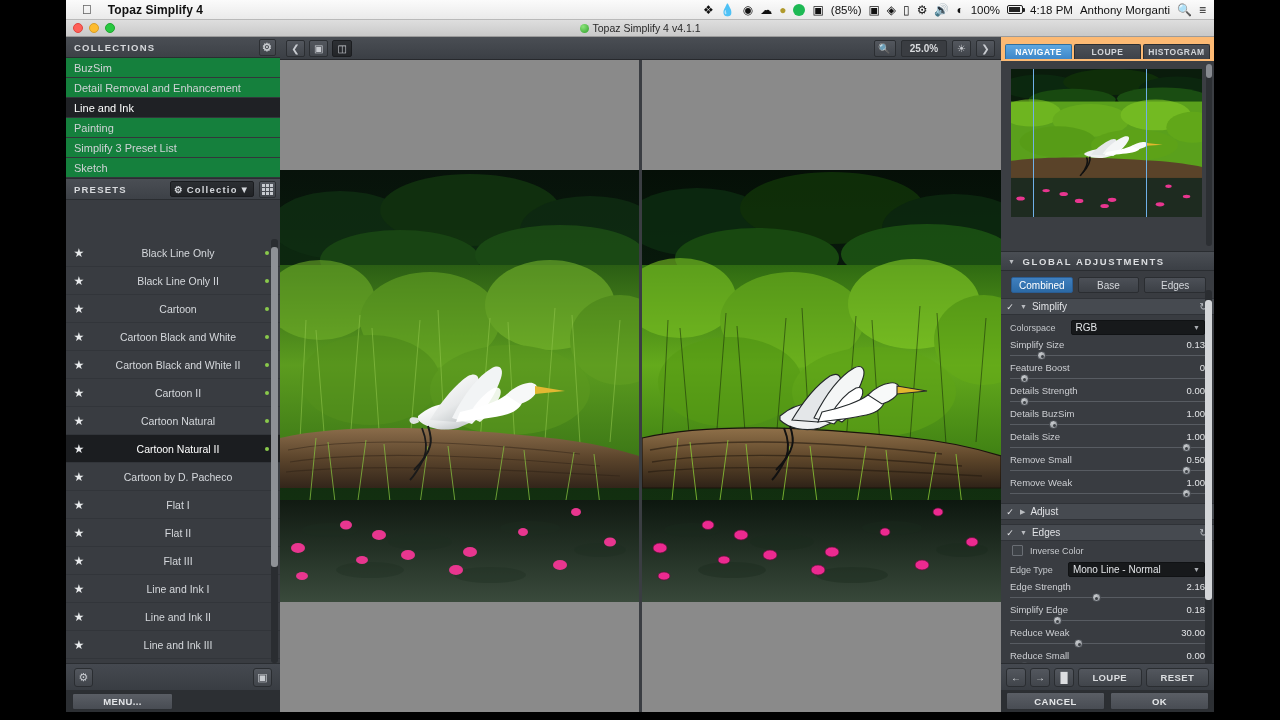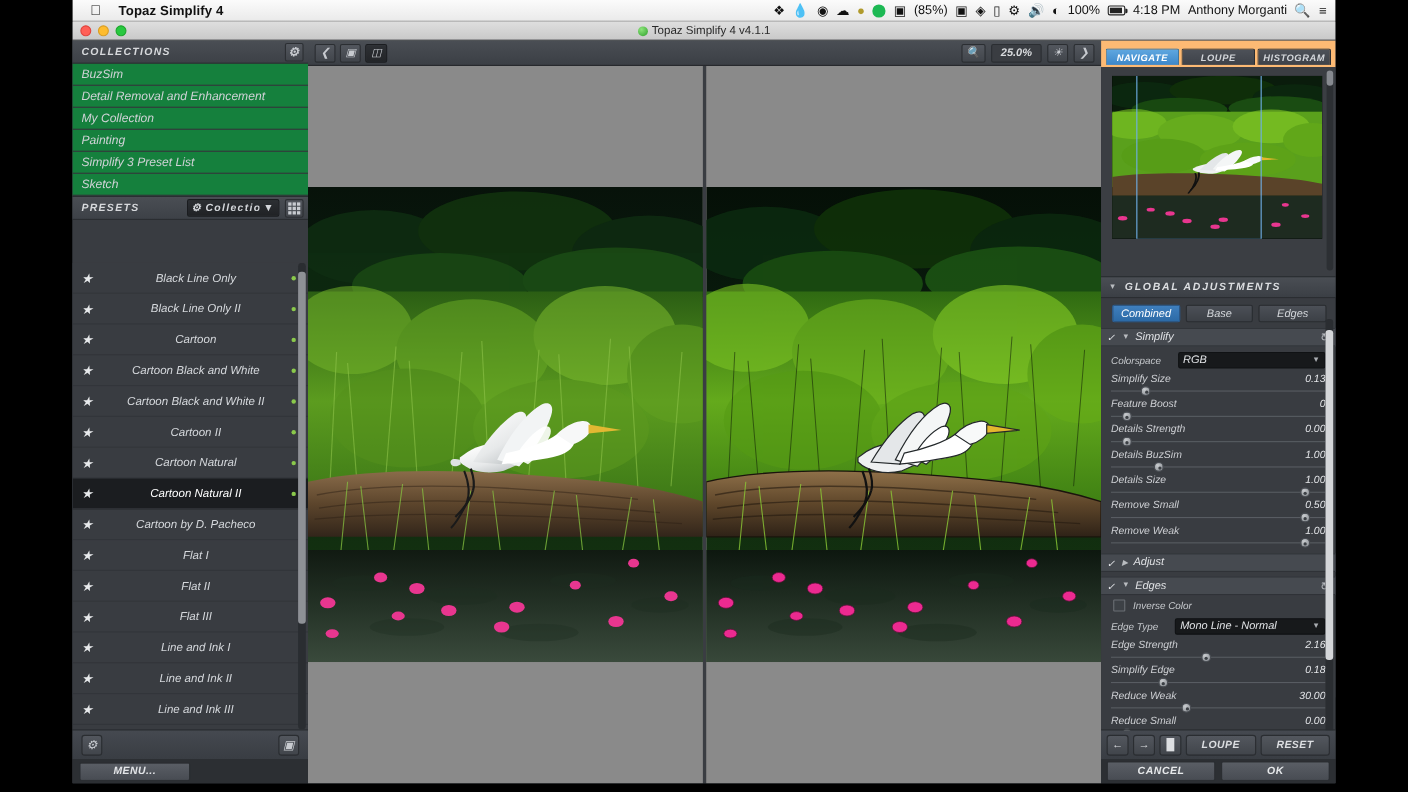--- a/index.html
+++ b/index.html
@@ -41,21 +41,21 @@
     font-size:10.5px; color:#2a2a2a; position:relative;
   }
   .traffic { position:absolute; left:7px; top:3px; display:flex; gap:6px; }
   .traffic span { width:10px;height:10px;border-radius:50%; display:block; }
   .t-red{background:#ff5f57;border:.5px solid #e0443e;}
   .t-yel{background:#febc2e;border:.5px solid #d89e27;}
   .t-grn{background:#28c840;border:.5px solid #1da72c;}
   .title-txt{display:flex;align-items:center;gap:4px;}
   .title-dot{width:9px;height:9px;border-radius:50%;background:radial-gradient(circle at 35% 30%,#8ce47a,#2ea02b);display:inline-block;}
 
-  .body { position:relative; height:597px; background:#2c2f33;font-style:italic; }
+  .body { position:relative; height:597px; background:#2c2f33; }
 
   
   .leftpanel{ position:absolute; left:0; top:0; width:214px; height:675px; background:#393c41; }
   .panel-head{
     height:21px; background:linear-gradient(#4a4e54,#3d4147);
     border-bottom:1px solid #2a2d31;
     display:flex;align-items:center; padding:0 4px 0 8px;
     font-size:9.5px; font-weight:bold; letter-spacing:1.2px; color:#d7d9dc;
   }
   .gear-btn{
@@ -294,22 +294,22 @@
           <span class="gear-btn">⚙</span>
         </div>
 
         <div class="coll-list">
           <div class="coll-item">
               <span>BuzSim</span>
             </div>
           <div class="coll-item">
               <span>Detail Removal and Enhancement</span>
             </div>
-          <div class="coll-item">
-              <span>My Collection</span>
+          <div class="coll-item sel">
+              <span>Line and Ink</span>
             </div>
           <div class="coll-item">
               <span>Painting</span>
             </div>
           <div class="coll-item">
               <span>Simplify 3 Preset List</span>
             </div>
           <div class="coll-item">
               <span>Sketch</span>
             </div>

